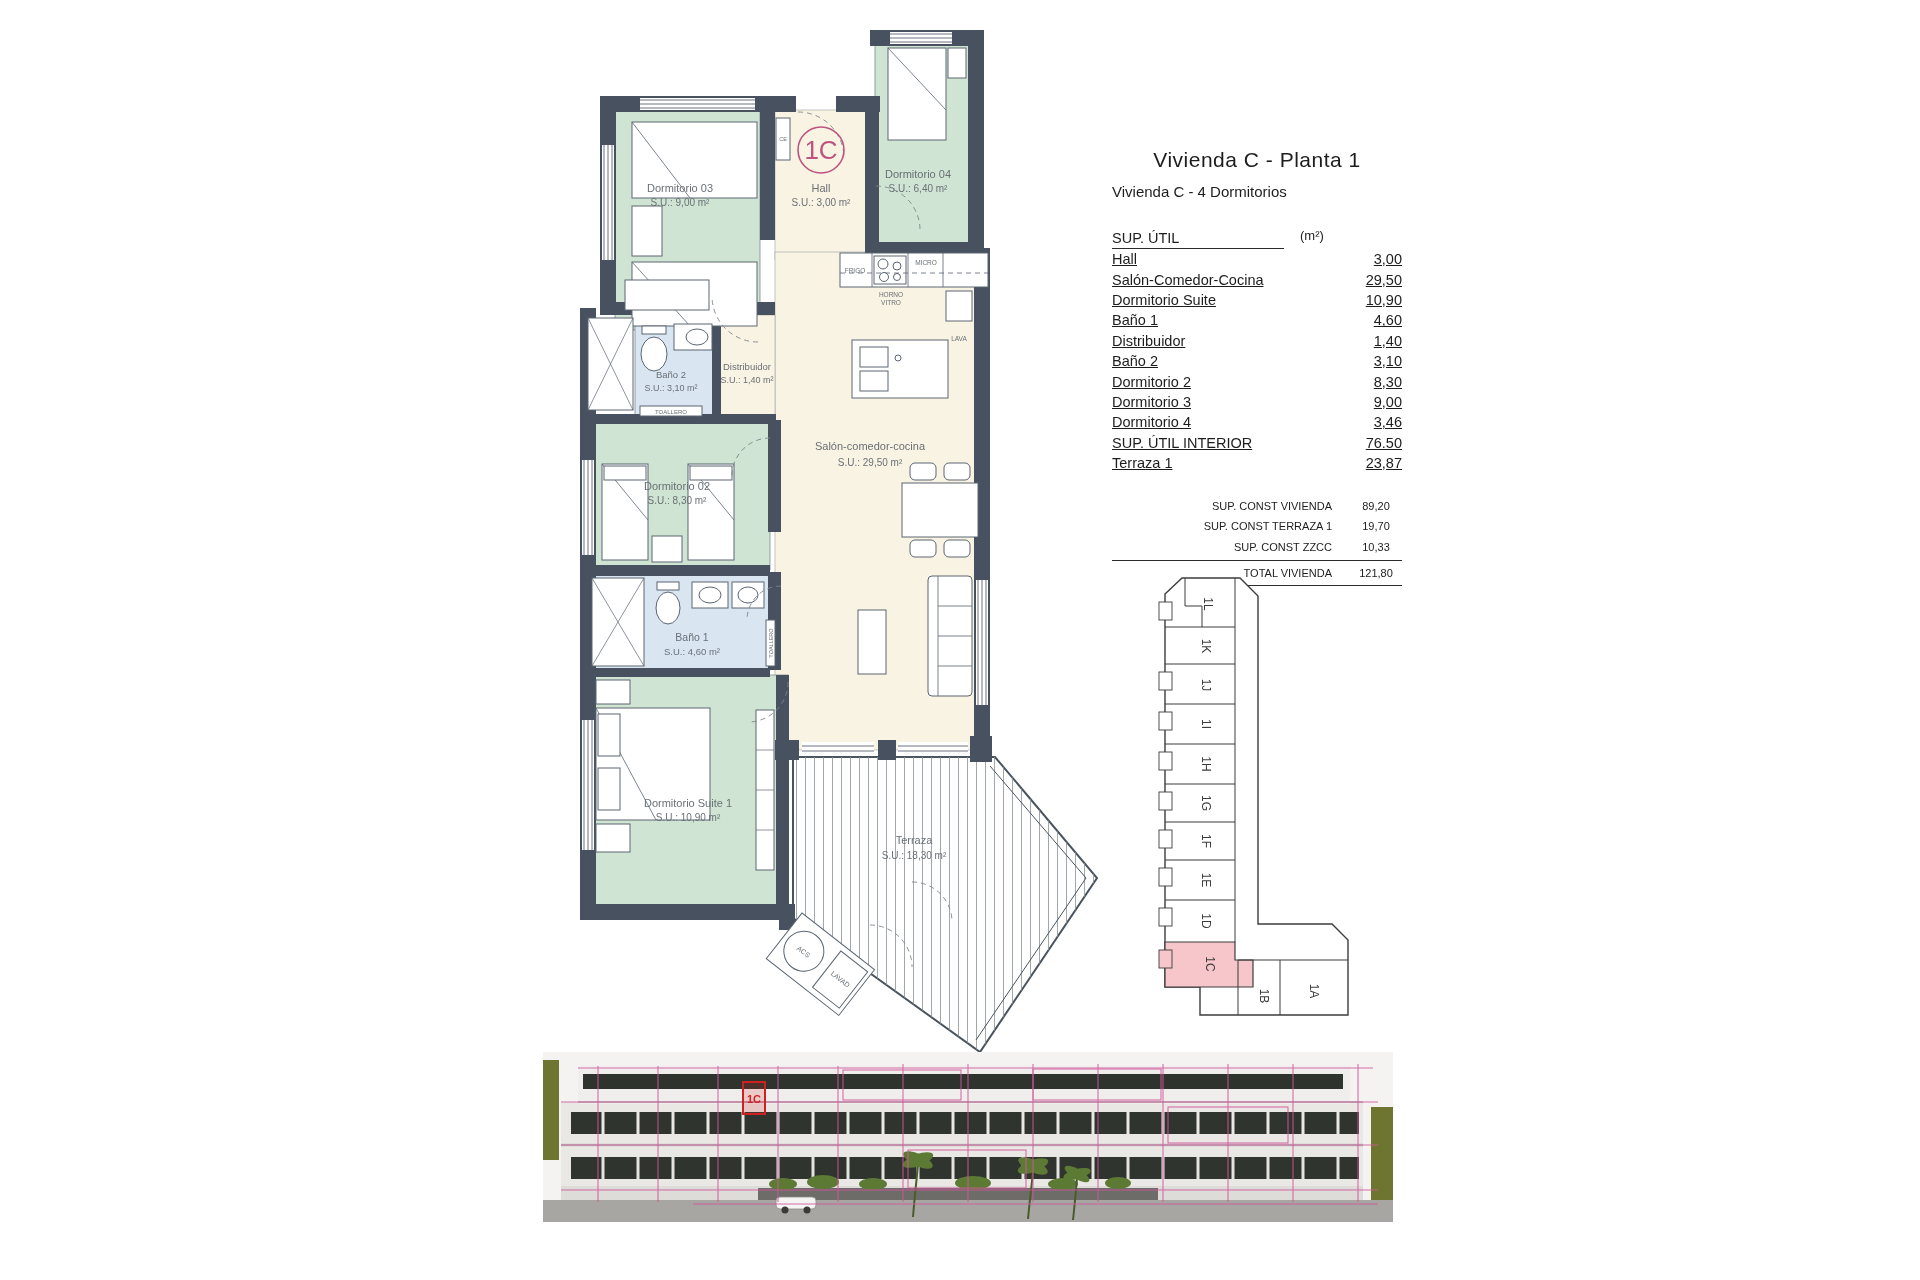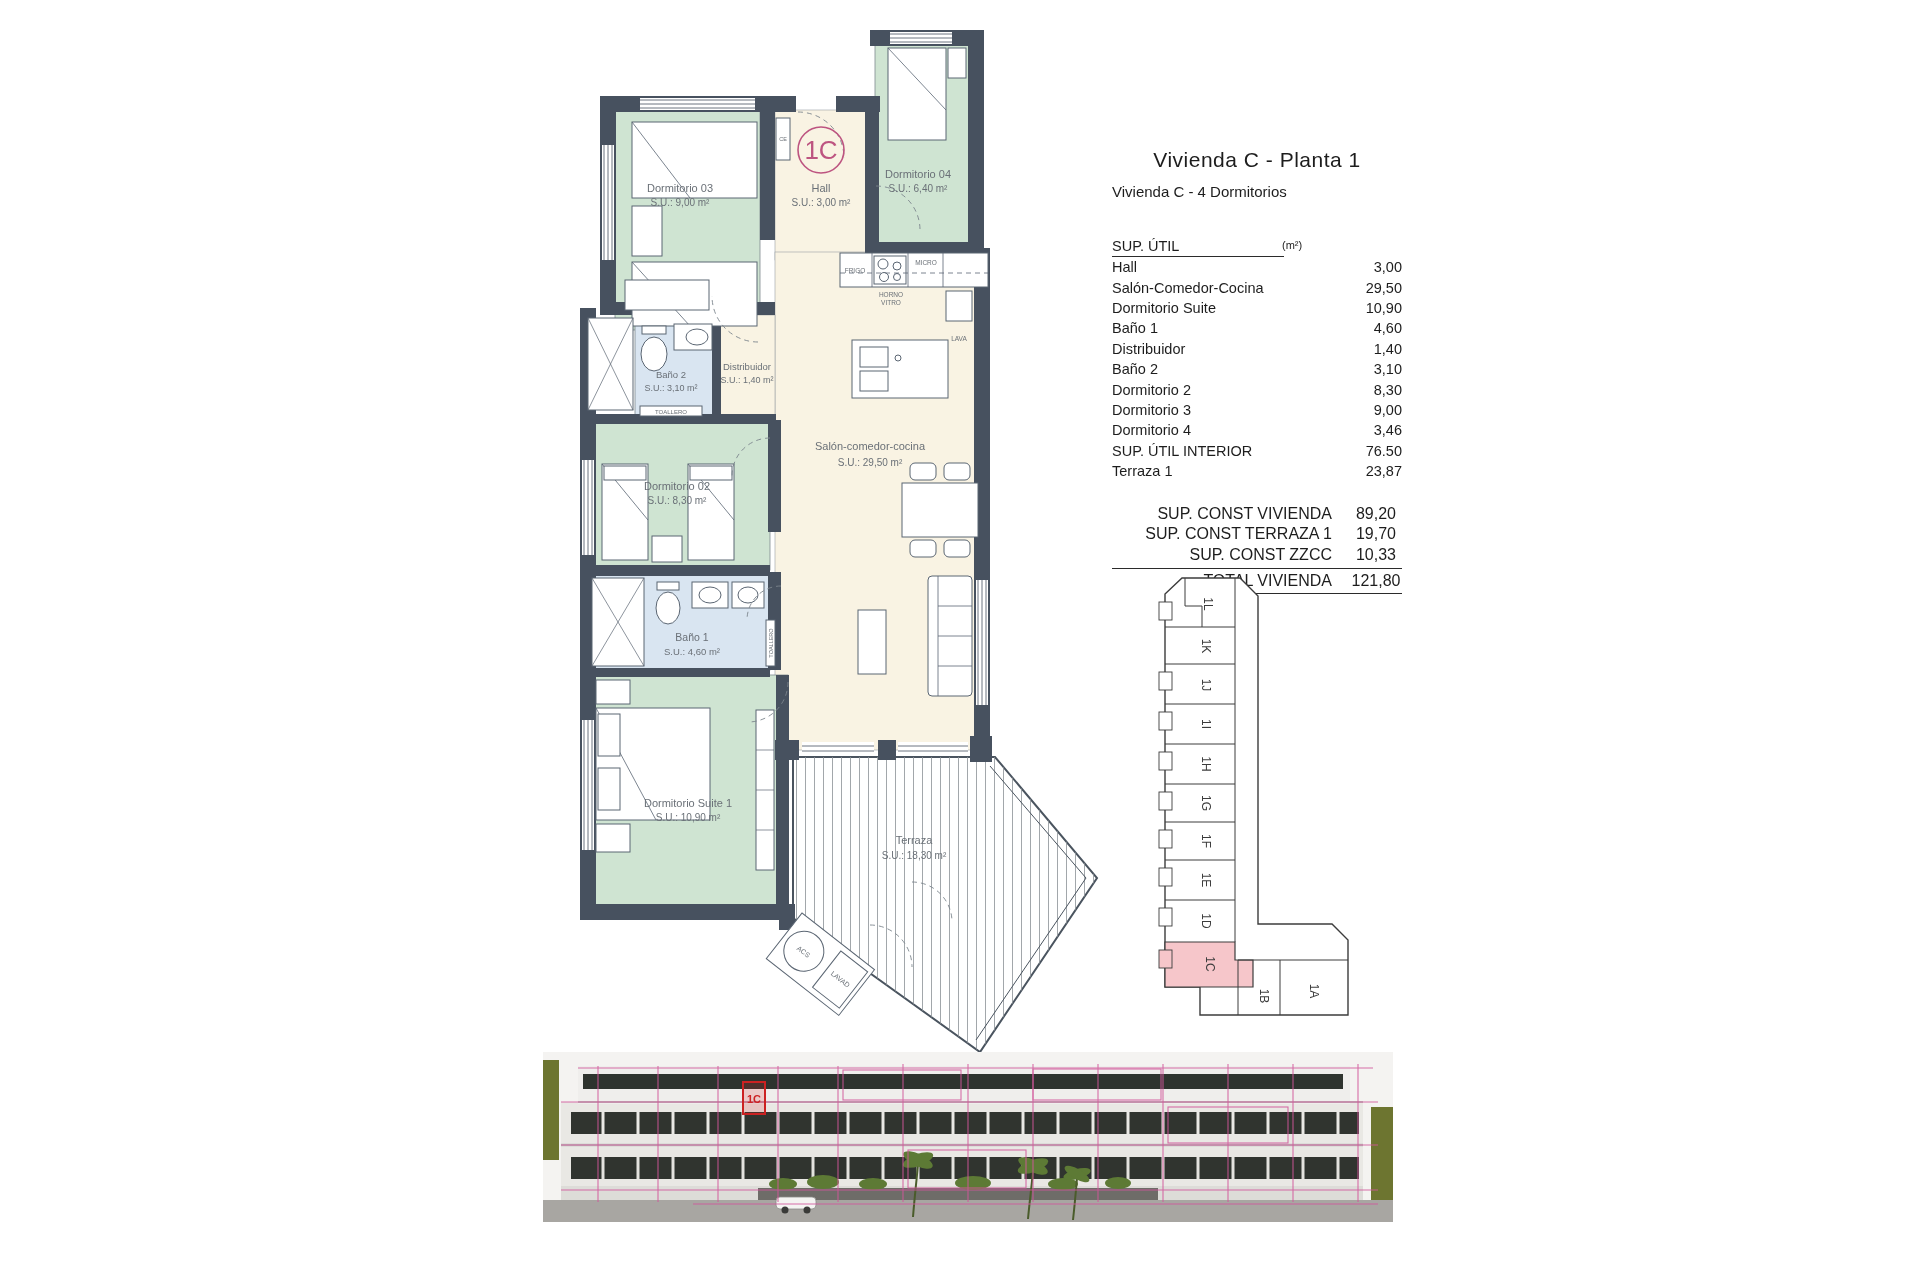--- a/index.html
+++ b/index.html
@@ -4,27 +4,27 @@
 <style>
   html,body{margin:0;padding:0;background:#ffffff;}
   .canvas{position:relative;width:1920px;height:1280px;background:#ffffff;overflow:hidden;
           font-family:"Liberation Sans", sans-serif;padding-left:28px;}
   svg text{font-family:"Liberation Sans", sans-serif;}
 
   
   .panel{position:absolute;left:1112px;top:148px;width:290px;color:#1d1d1d;}
   .title{font-size:21px;font-weight:normal;text-align:center;letter-spacing:.5px;}
   .subtitle{font-size:15px;font-weight:normal;margin-top:11px;}
-  .atable{margin-top:34px;font-size:14.5px;}
+  .atable{margin-top:26px;font-size:14.5px;text-decoration:underline;}
   .thead{position:relative;height:23px;}
   .thl{position:absolute;left:0;bottom:3px;font-size:14.5px;}
-  .thu{position:absolute;left:170px;bottom:6px;font-size:11px;}
+  .thu{position:absolute;left:188px;bottom:6px;font-size:13px;}
   .thline{position:absolute;left:0;bottom:0;width:172px;border-bottom:1.6px solid #2b2b2b;}
   .trow{display:flex;justify-content:space-between;height:20.4px;align-items:center;}
-  .summary{margin-top:22px;font-size:16px;}
+  .summary{margin-top:22px;font-size:11px;}
   .srow{display:flex;height:20.6px;align-items:center;}
   .slabel{flex:1;text-align:right;padding-right:18px;}
   .sval{width:52px;text-align:center;}
   .totwrap{border-top:1.4px solid #2b2b2b;margin-top:3px;padding-top:2px;}
   .underline2{margin-left:75px;border-bottom:1.6px solid #2b2b2b;margin-top:1px;}
 </style>
 </head>
 <body>
 
 <div class="canvas">

